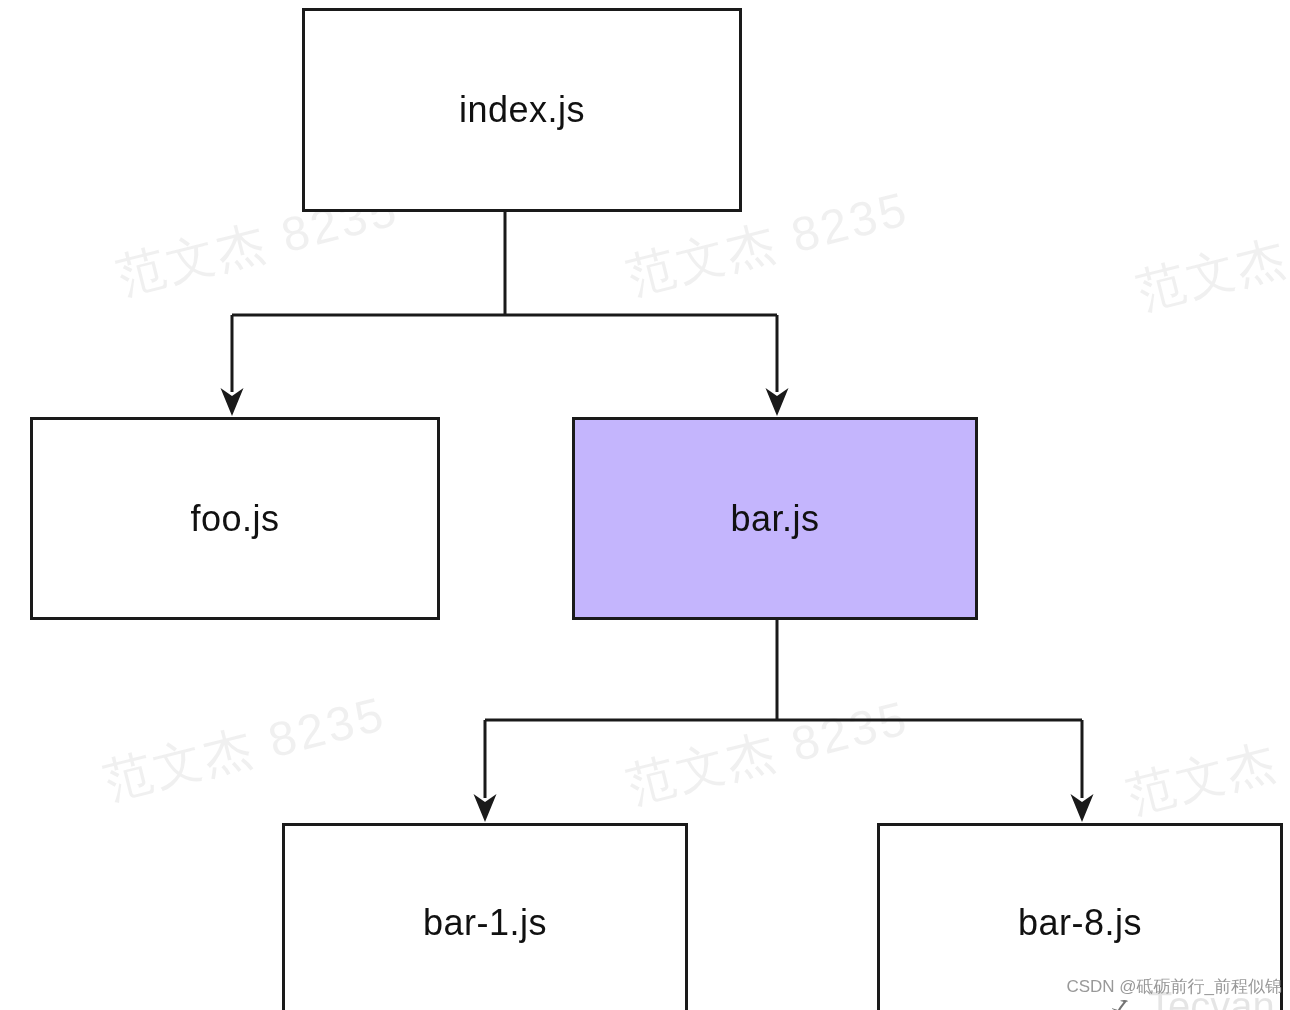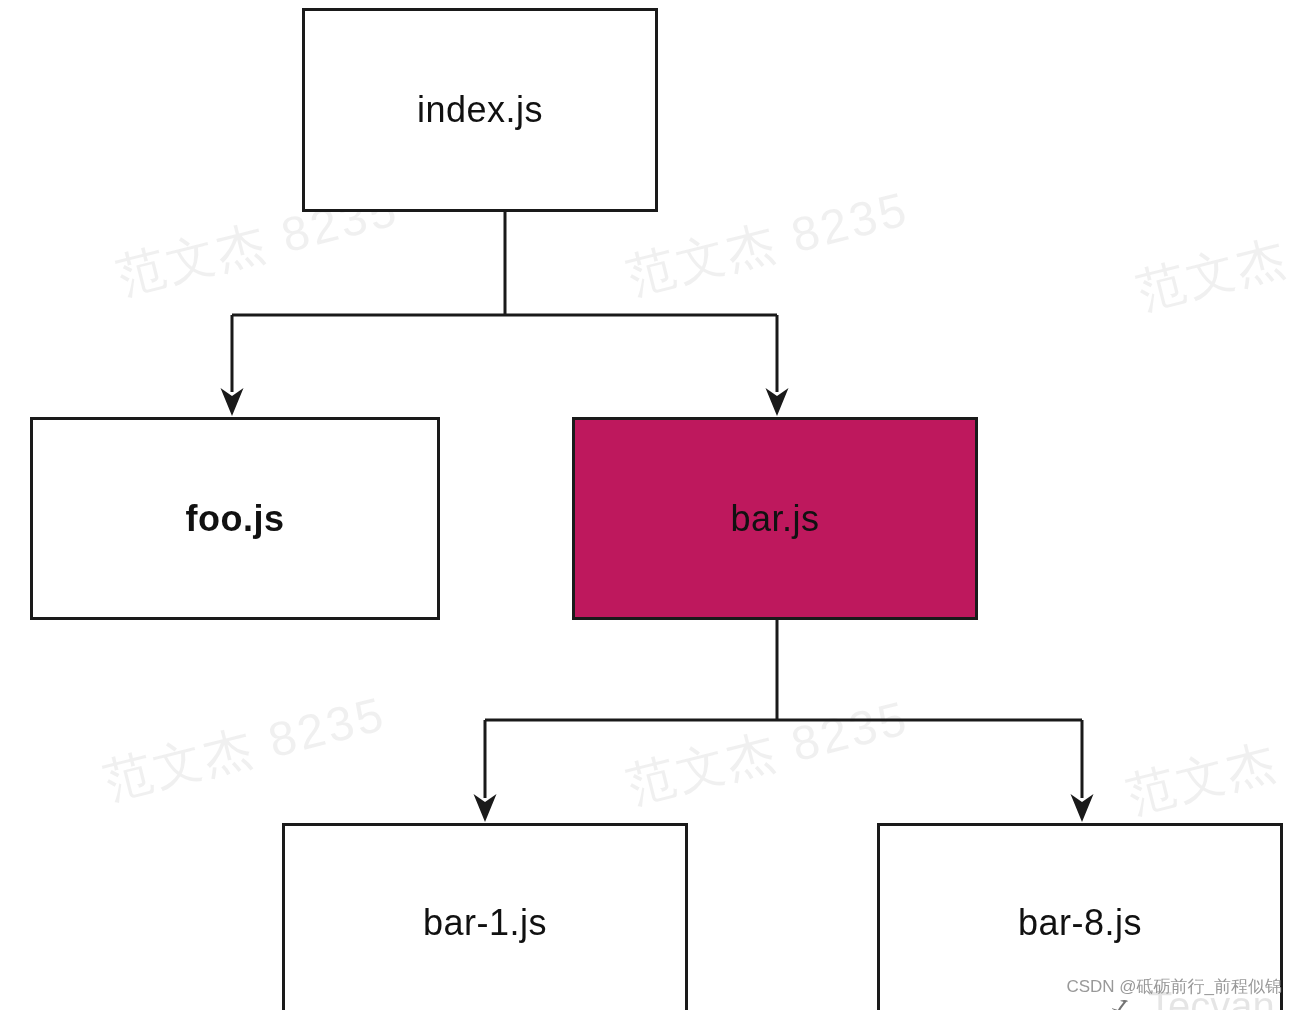--- a/index.html
+++ b/index.html
@@ -24,28 +24,28 @@
   .node {
     position: absolute;
     box-sizing: border-box;
     border: 3px solid #1a1a1a;
     background: #ffffff;
     display: flex;
     align-items: center;
     justify-content: center;
     z-index: 3;
   }
-  .node--highlight { background: #be185d; }
+  .node--highlight { background: #c4b5fd; }
   .node__label {
     font-size: 36px;
     color: #111111;
     letter-spacing: 0.5px;
   }
-  .node--index { left: 302px; top: 8px;   width: 356px; height: 204px; text-align: center; }
-  .node--foo   { left: 30px;  top: 417px; width: 410px; height: 203px; font-weight: bold; }
+  .node--index { left: 302px; top: 8px;   width: 440px; height: 204px; text-align: center; }
+  .node--foo   { left: 30px;  top: 417px; width: 410px; height: 203px; }
   .node--bar   { left: 572px; top: 417px; width: 406px; height: 203px; }
   .node--bar1  { left: 282px; top: 823px; width: 406px; height: 200px; }
   .node--bar2  { left: 877px; top: 823px; width: 406px; height: 200px; }
 
   
   .wm {
     position: absolute;
     z-index: 1;
     white-space: nowrap;
     font-size: 48px;

